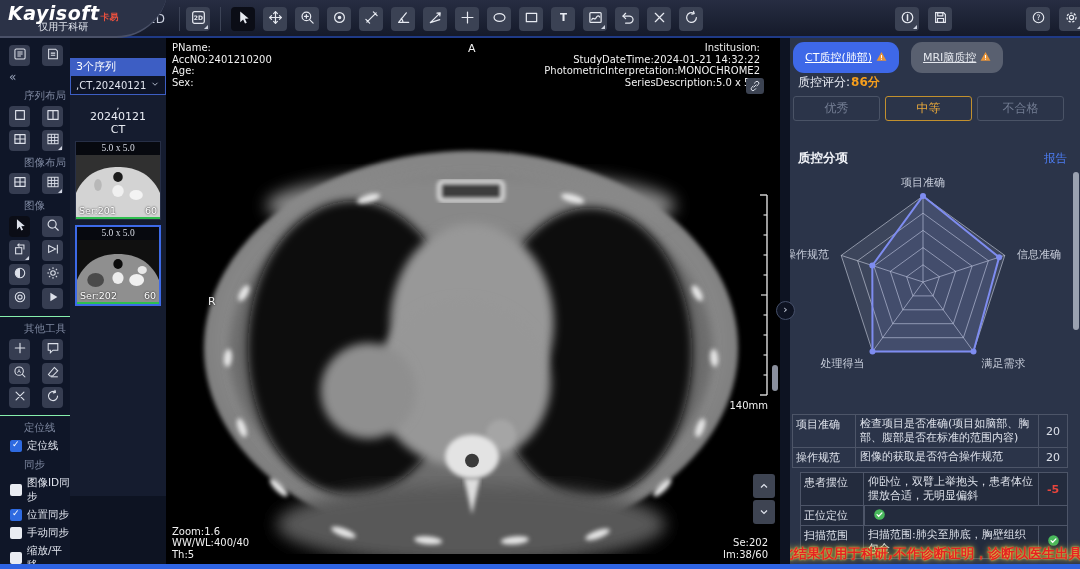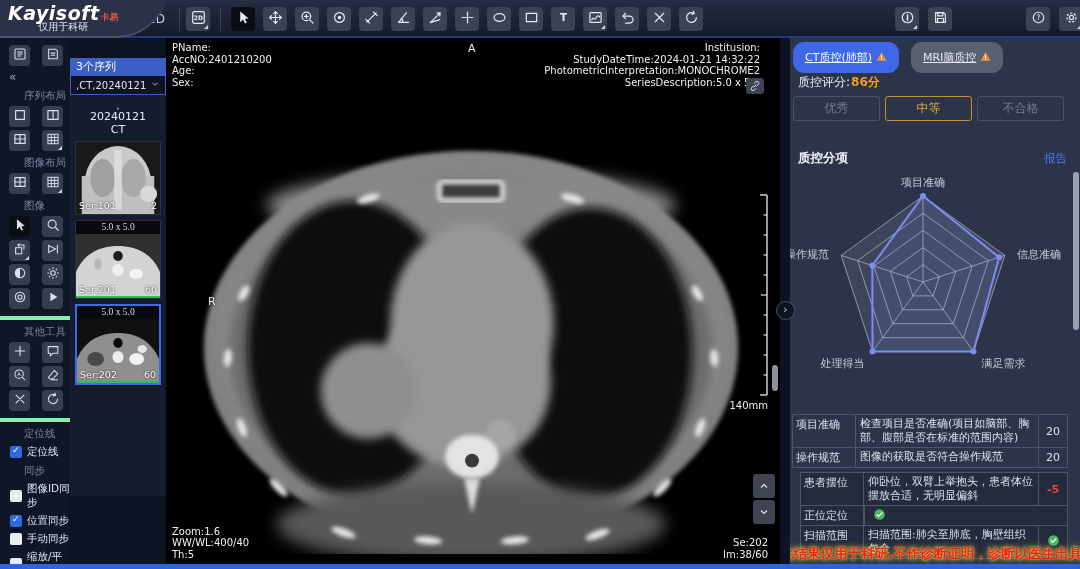--- a/index.html
+++ b/index.html
@@ -23,21 +23,21 @@
         display:flex;align-items:center;justify-content:center;position:relative;flex:none;}
   .tool svg{width:15px;height:15px;}
   .tool.active{background:#0b0d16;}
   .tool.caret:after{content:"";position:absolute;right:2px;bottom:2px;
         border-left:4px solid transparent;border-bottom:4px solid #cfd4e0;}
   
   .sidebar{position:absolute;left:0;top:38px;width:70px;height:526px;background:#0f1628;overflow:hidden;}
   .sb-top{display:flex;gap:12px;padding:7px 0 3px 9px;}
   .collapse{font-size:12px;color:#98a2b8;padding:1px 0 0 9px;}
   .sb-label{font-size:10.5px;color:#7e88a0;margin:5px 0 3px 24px;}
-  .sb-sec.bordered{border-top:4px solid #86efac;margin-top:7px;}
+  .sb-sec.bordered{border-top:1px solid #86efac;margin-top:7px;}
   .sb-grid{display:flex;flex-wrap:wrap;gap:3px 12px;padding-left:9px;width:58px;}
   .sb-tool{width:21px;height:21px;border-radius:4px;background:#363d51;color:#dde1ea;
         display:flex;align-items:center;justify-content:center;position:relative;flex:none;}
   .sb-tool svg{width:14px;height:14px;}
   .sb-tool.active{background:#0b0d16;}
   .sb-tool.caret:after{content:"";position:absolute;right:1px;bottom:1px;
         border-left:4px solid transparent;border-bottom:4px solid #cfd4e0;}
   .cb-row{display:flex;align-items:center;gap:5px;margin:4px 0 0 10px;font-size:10.5px;color:#e3e7f0;}
   .cb{width:12px;height:12px;border-radius:2px;background:#e9ecf2;flex:none;position:relative;}
   .cb.checked{background:#2e6ae0;}
@@ -436,32 +436,20 @@
       <span class="icn"><svg viewBox="0 0 16 16" stroke="currentColor" fill="none" stroke-width="1.6">
             <path d="M4 6l4 4 4-4"></path>
           </svg></span>
     </div>
     <div class="study-caption">
       <div class="comma">,</div>
       <div>20240121</div>
       <div>CT</div>
     </div>
     <div id="thumb-list">
-        <div class="thumb tall"><span><svg class="timg" viewBox="0 0 88 72" preserveAspectRatio="none">
-              <rect width="88" height="72" fill="#191919"></rect>
-              <ellipse cx="44" cy="42" rx="35" ry="38" fill="#c9c9c9"></ellipse>
-              <rect x="6" y="34" width="76" height="38" fill="#bfbfbf"></rect>
-              <ellipse cx="28" cy="36" rx="13" ry="19" fill="#a0a0a0"></ellipse>
-              <ellipse cx="60" cy="36" rx="13" ry="19" fill="#a8a8a8"></ellipse>
-              <rect x="40" y="8" width="8" height="60" fill="#e0e0e0" opacity=".75"></rect>
-              <ellipse cx="76" cy="52" rx="9" ry="8" fill="#d8d8d8"></ellipse>
-            </svg></span><div class="thumb-foot">
-            <span>Ser:101</span>
-            <span>2</span>
-          </div></div>
         <div class="thumb"><div class="thumb-head">5.0 x 5.0</div><span><svg class="timg" viewBox="0 0 88 62" preserveAspectRatio="none">
               <rect width="88" height="62" fill="#303030"></rect>
               <path d="M0 38C10 16 30 12 44 12s34 4 44 26v24H0z" fill="#d3d3d3"></path>
               <circle cx="44" cy="22" r="5" fill="#1c1c1c"></circle>
               <circle cx="44" cy="36" r="6" fill="#f0f0f0"></circle>
               <ellipse cx="63" cy="40" rx="7" ry="5" fill="#f3f3f3"></ellipse>
               <ellipse cx="23" cy="30" rx="4" ry="6" fill="#b8b8b8"></ellipse>
             </svg></span><div class="thumb-foot">
             <span>Ser:201</span>
             <span>60</span>

